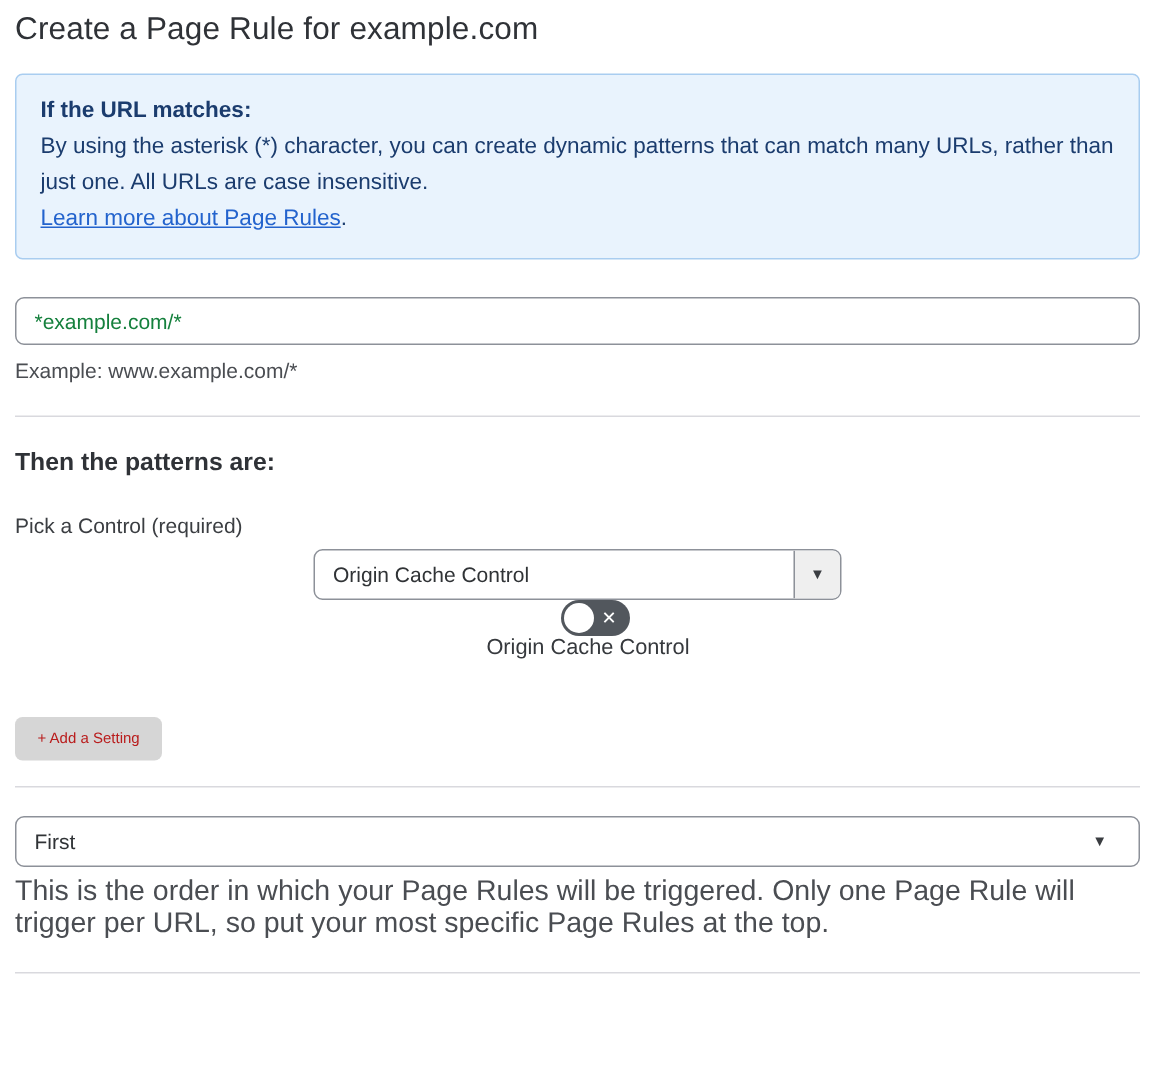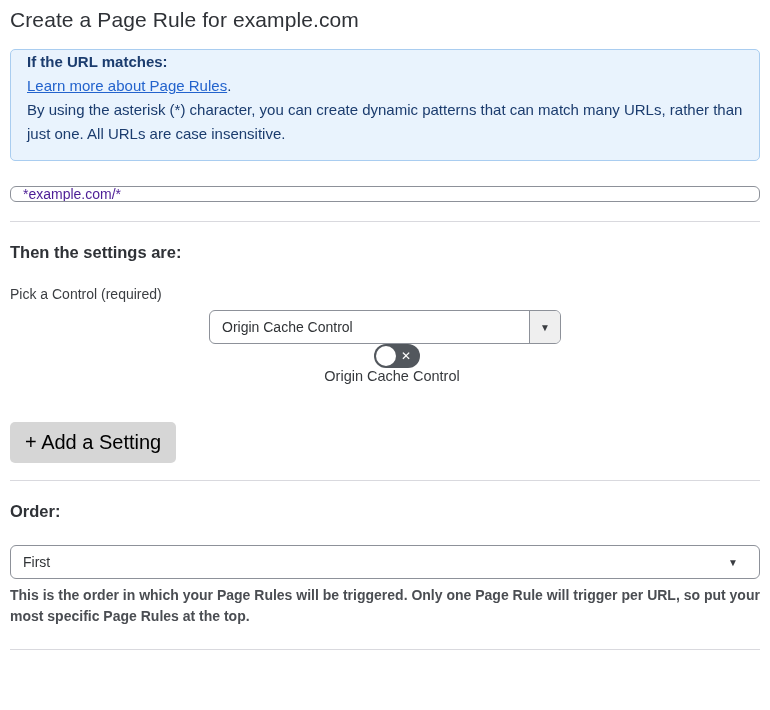--- a/index.html
+++ b/index.html
@@ -18,21 +18,21 @@
     font-weight: 400;
     color: #2f3237;
     margin: 4px 0 17px 0;
     letter-spacing: 0.1px;
   }
 
   .info-box {
     background: #e9f3fd;
     border: 1px solid #a9cdf0;
     border-radius: 5px;
-    padding: 0 16px 14px 16px;
+    padding: 12px 16px 14px 16px;
     color: #1b3c6e;
     font-size: 15px;
     line-height: 24px;
     margin-bottom: 25px;
   }
   .info-box .info-heading {
     font-weight: 700;
     margin: 0;
   }
   .info-box .info-body { margin: 0; }
@@ -45,25 +45,25 @@
   .field-label {
     display: block;
     font-size: 14px;
     color: #3b3e42;
     margin-bottom: 8px;
   }
 
   .text-input {
     display: block;
     width: 100%;
-    height: 16px;
+    height: 32px;
     padding: 0 12px;
     font-family: "Liberation Sans", sans-serif;
     font-size: 14px;
-    color: #4c1d95;
+    color: #15803d;
     border: 1px solid #8d9199;
     border-radius: 6px;
     background: #ffffff;
     outline: none;
   }
 
   .helper-text {
     font-size: 14px;
     color: #4a4d52;
     margin: 7px 0 0 0;
@@ -154,69 +154,69 @@
     color: #36393d;
   }
 
   button {
     font-family: "Liberation Sans", sans-serif;
     border: none;
     cursor: pointer;
   }
   .btn-gray {
     background: #d6d6d6;
-    color: #000000;
-    font-size: 20px;
+    color: #b91c1c;
+    font-size: 10px;
     border-radius: 5px;
     padding: 9px 16px;
   }
   .add-setting-btn {
     margin-top: 38px;
     padding: 9px 15px;
   }
-  .order-helper { margin-top: 6px; font-size: 14px; font-weight: bold; }
+  .order-helper { margin-top: 6px; font-size: 19px; }
 </style>
 </head>
 <body>
 
 <div class="container">
 
   <h1 class="page-title">Create a Page Rule for example.com</h1>
 
   <div class="info-box">
     <p class="info-heading">If the URL matches:</p>
+    <p class="info-body">By using the asterisk (*) character, you can create dynamic patterns that can match many URLs, rather than just one. All URLs are case insensitive.</p>
     <p class="info-body"><a class="info-link">Learn more about Page Rules</a><span>.</span></p>
-    <p class="info-body">By using the asterisk (*) character, you can create dynamic patterns that can match many URLs, rather than just one. All URLs are case insensitive.</p>
   </div>
 
   <input class="text-input" type="text" value="*example.com/*" style="">
+  <p class="helper-text">Example: www.example.com/*</p>
 
   <hr class="divider">
 
-  <h2 class="section-heading">Then the settings are:</h2>
+  <h2 class="section-heading">Then the patterns are:</h2>
 
   <label class="field-label">Pick a Control (required)</label>
 
   <div class="setting-row">
     <div class="select-box segmented">
       <span class="select-value">Origin Cache Control</span>
       <span class="arrow-segment">▼</span>
     </div>
     <div class="toggle">
       <span class="toggle-knob"></span>
       <span class="toggle-x">✕</span>
     </div>
     <span class="toggle-label">Origin Cache Control</span>
   </div>
 
   <button class="btn-gray add-setting-btn">+ Add a Setting</button>
 
   <hr class="divider" style="margin-top:17px;">
 
-  <h2 class="section-heading">Order:</h2>
 
 
   <div class="select-box full">
     <span class="select-value">First</span>
     <span class="plain-arrow">▼</span>
   </div>
 
   <p class="helper-text order-helper">This is the order in which your Page Rules will be triggered. Only one Page Rule will trigger per URL, so put your most specific Page Rules at the top.</p>
 
   <hr class="divider" style="margin-top:22px;">

